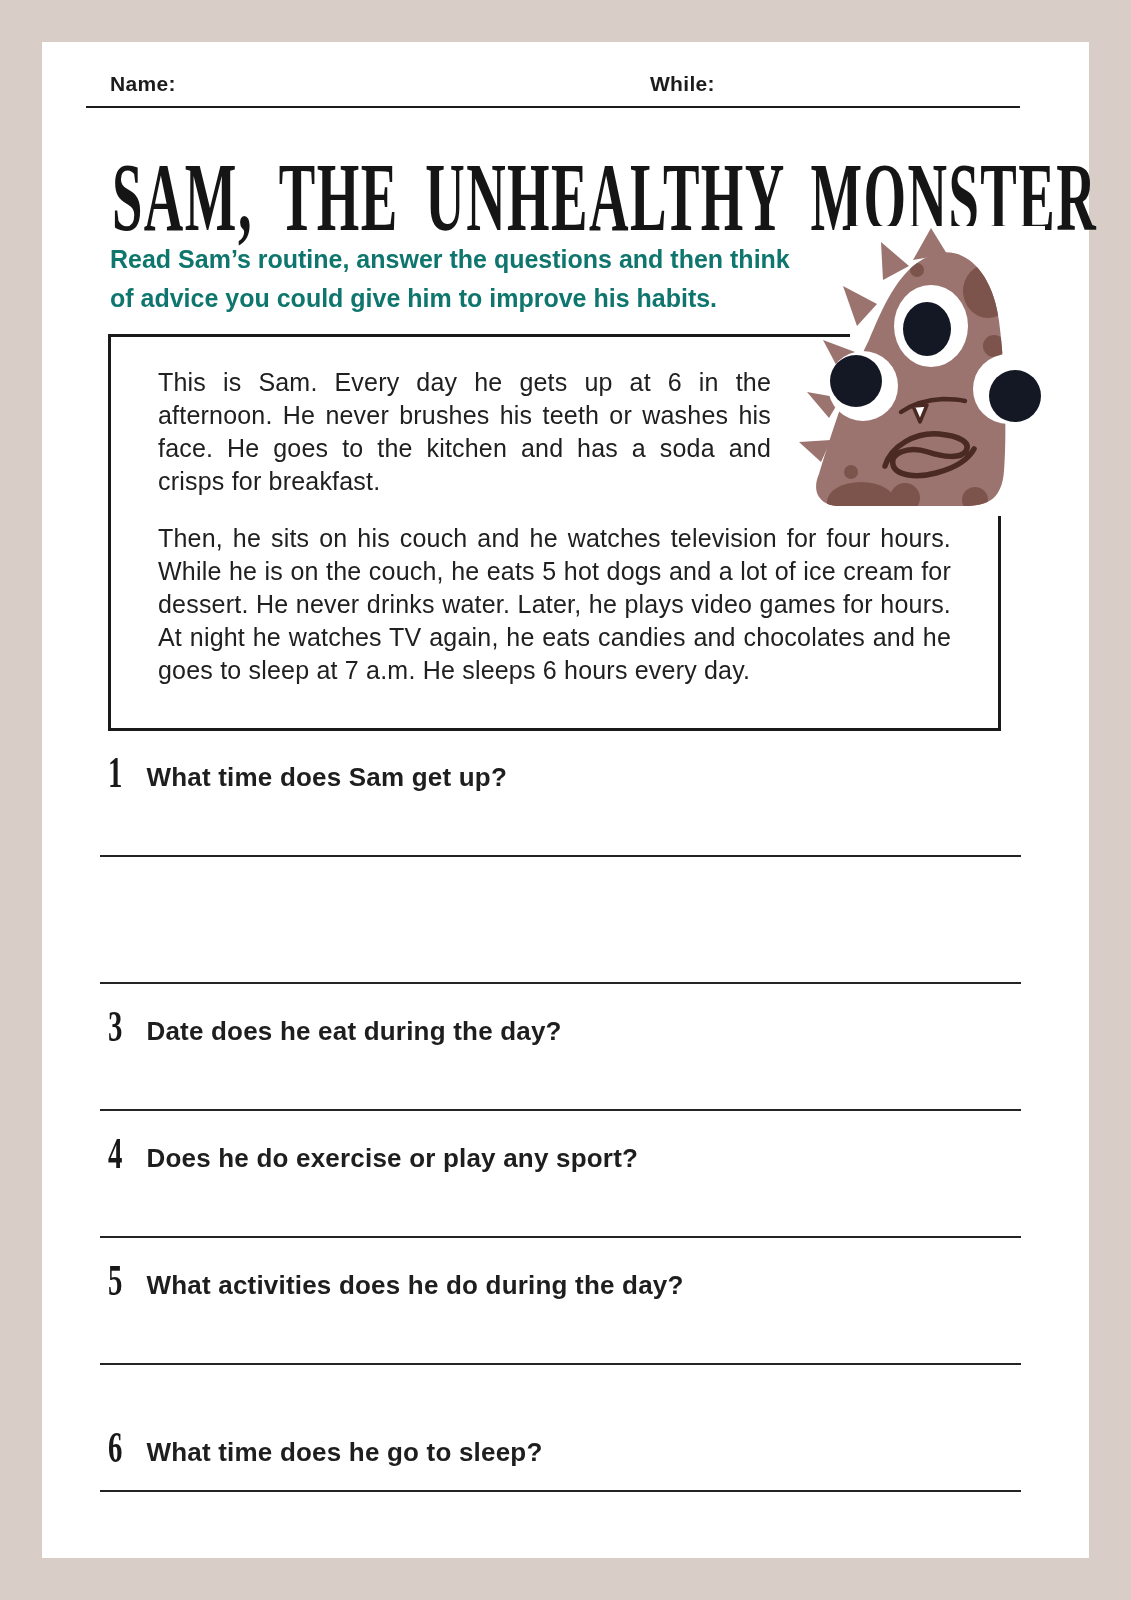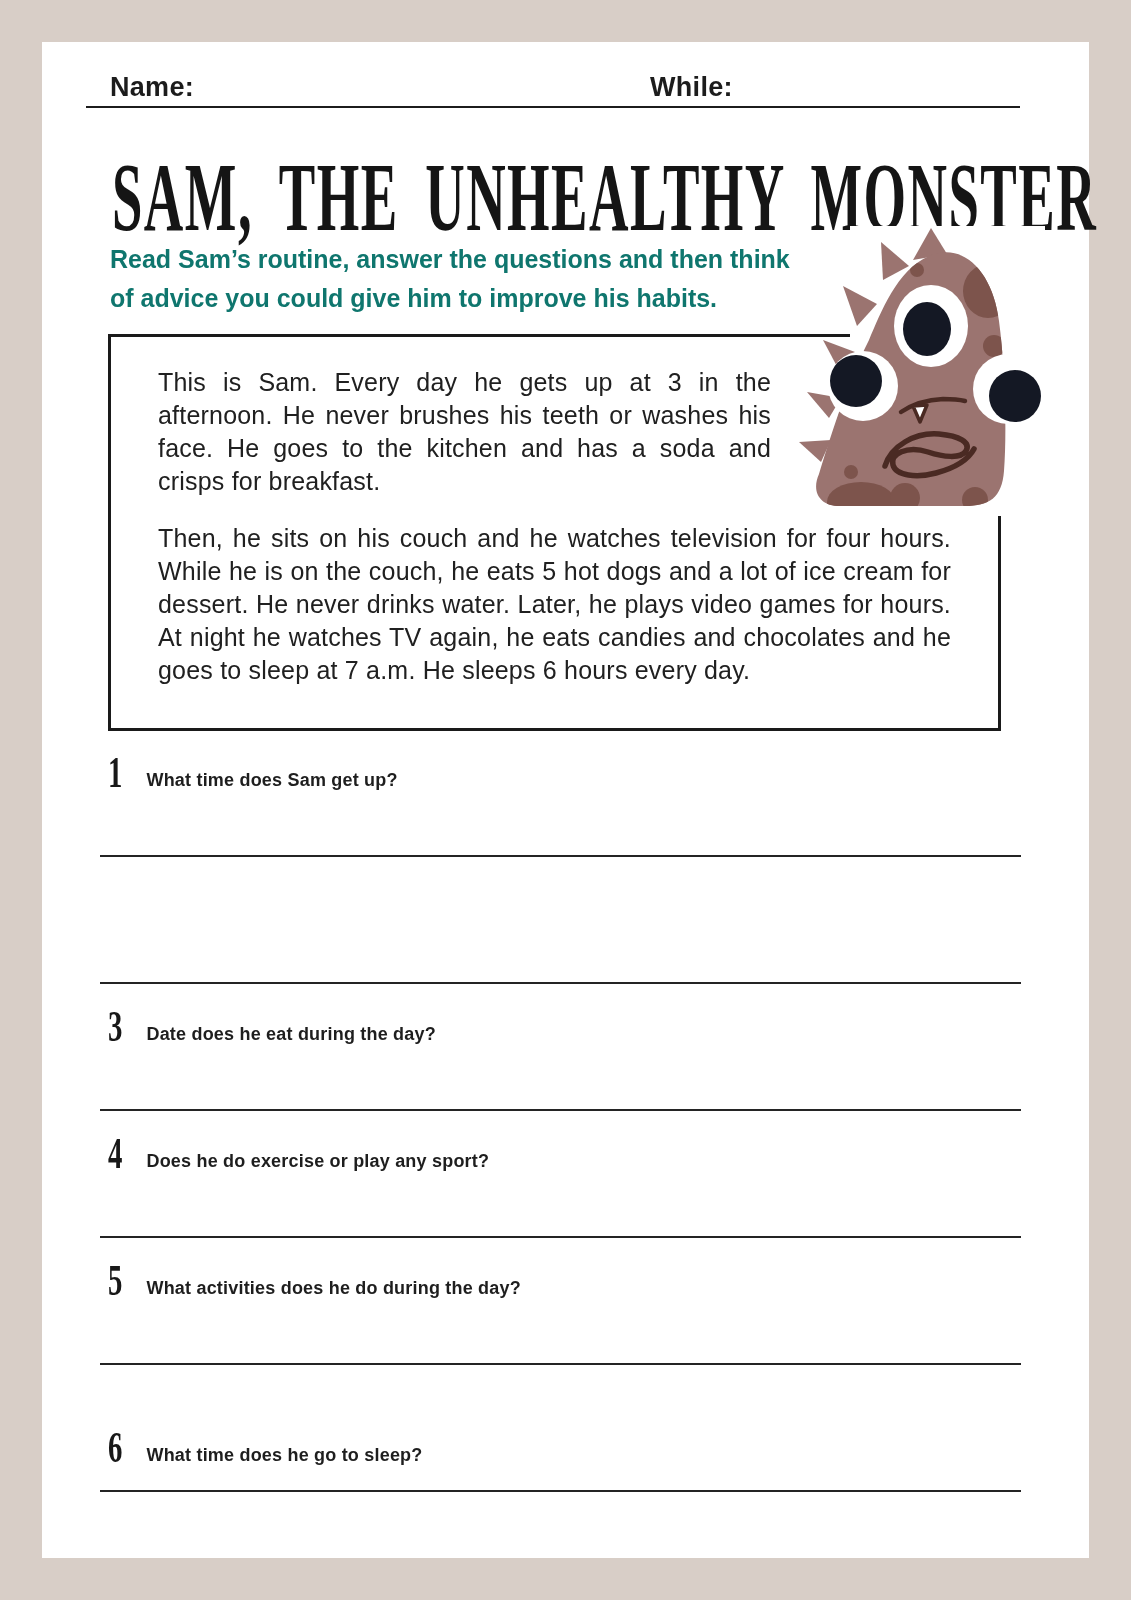--- a/index.html
+++ b/index.html
@@ -7,21 +7,21 @@
     position:relative;width:1131px;height:1600px;margin:0 auto;
     background:#d8cec7;font-family:"Liberation Sans",sans-serif;color:#1d1d1d;
     overflow:hidden;
   }
   .paper{
     position:absolute;left:42px;top:42px;right:42px;bottom:42px;
     background:#ffffff;
   }
   
   .hdr-label{
-    position:absolute;font-size:27px;font-weight:600;letter-spacing:.3px;color:#1c1c1c;
+    position:absolute;font-size:21px;font-weight:600;letter-spacing:.3px;color:#1c1c1c;
   }
   .hdr-line{
     position:absolute;left:86px;top:106px;width:934px;height:0;
     border-top:2px solid #1c1c1c;
   }
   
   .title{
     position:absolute;left:112px;top:142px;
     font-family:"Liberation Serif",serif;font-weight:700;font-size:76px;
     letter-spacing:2px;word-spacing:16px;white-space:nowrap;color:#151515;
@@ -52,21 +52,21 @@
   
   .question{
     position:absolute;left:108px;width:900px;height:50px;
   }
   .qnum{
     display:inline-block;font-family:"Liberation Serif",serif;font-weight:700;
     font-size:36px;transform:scale(0.8,1.22);transform-origin:left bottom;
     width:34px;color:#181818;
   }
   .qtext{
-    font-size:18px;font-weight:600;color:#1e1e1e;letter-spacing:.2px;
+    font-size:26px;font-weight:600;color:#1e1e1e;letter-spacing:.2px;
     vertical-align:3px;
   }
   .answer-line{
     position:absolute;left:100px;width:921px;height:0;border-top:2px solid #242424;
   }
 </style>
 </head>
 <body>
 
 <div class="sheet">
@@ -75,21 +75,21 @@
   <div class="hdr-label" style="left:110px;top:72px;">Name:</div>
   <div class="hdr-label" style="left:650px;top:72px;">While:</div>
   <div class="hdr-line"></div>
 
   <div class="title">SAM, THE UNHEALTHY MONSTER</div>
 
   <div class="instructions">Read Sam’s routine, answer the questions and then think of advice you could give him to improve his habits.</div>
 
   <div class="passage-box">
     <div class="monster-spacer"></div>
-    <p class="p1">This is Sam. Every day he gets up at 3 in the afternoon. He never brushes his teeth or washes his face. He goes to the kitchen and has a soda and crisps for breakfast.</p>
+    <p class="p1">This is Sam. Every day he gets up at 6 in the afternoon. He never brushes his teeth or washes his face. He goes to the kitchen and has a soda and crisps for breakfast.</p>
     <p class="p2">Then, he sits on his couch and he watches television for four hours. While he is on the couch, he eats 5 hot dogs and a lot of ice cream for dessert. He never drinks water. Later, he plays video games for hours. At night he watches TV again, he eats candies and chocolates and he goes to sleep at 7 a.m. He sleeps 6 hours every day.</p>
   </div>
 
   <div class="monster">
     <svg width="250" height="290" viewBox="0 0 250 290" xmlns="http://www.w3.org/2000/svg">
       <defs>
         <clipPath id="bodyClip">
           <path d="M 45 280 C 25 280 16 266 24 248 C 34 216 50 162 74 114 C 86 86 102 44 134 30 C 170 15 198 48 204 95 C 210 140 212 206 209 245 C 207 272 194 280 170 280 Z"></path>
         </clipPath>
       </defs>

